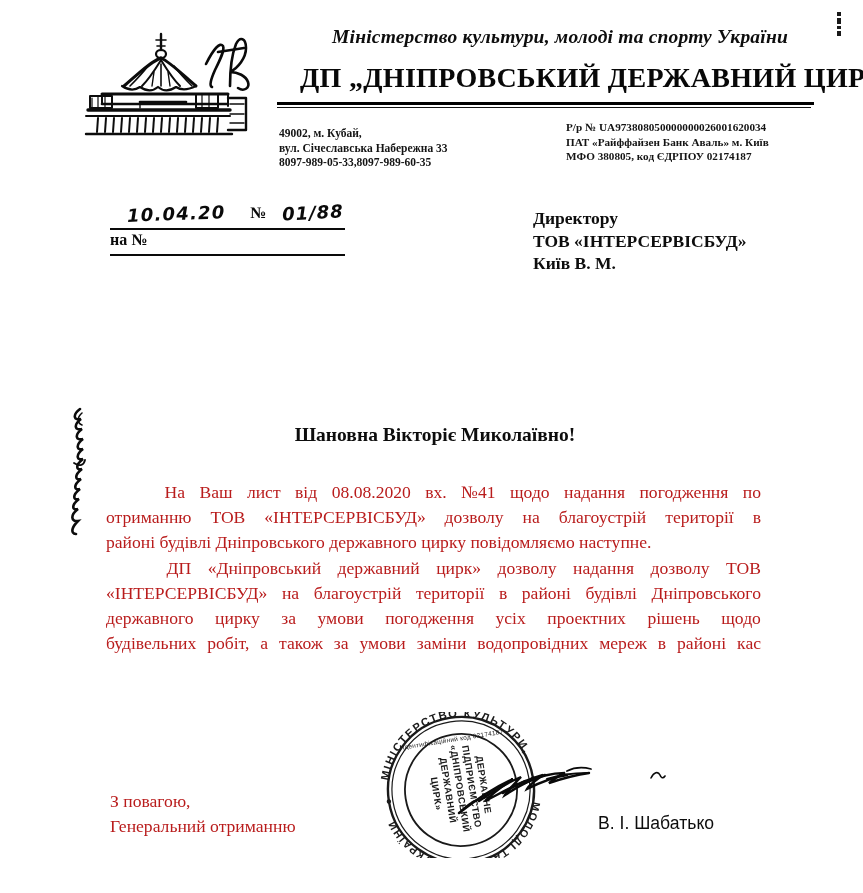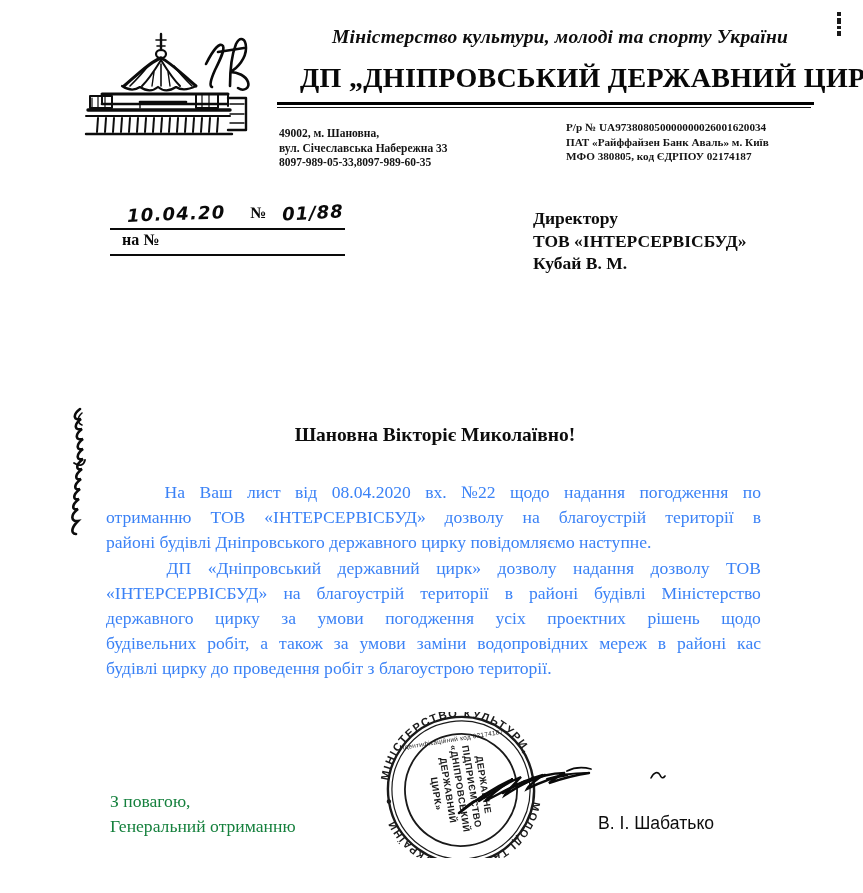--- a/index.html
+++ b/index.html
@@ -142,21 +142,21 @@
   .ref-line1 {
     position: absolute;
     left: 0px;
     top: 25px;
     width: 235px;
     height: 2px;
     background: #0a0a0a;
   }
   .na-label {
     position: absolute;
-    left: 12px;
+    left: 0px;
     top: 28px;
     font-family: "Liberation Serif", "DejaVu Serif", serif;
     font-weight: bold;
     font-size: 16px;
     color: #0a0a0a;
     white-space: nowrap;
   }
   .ref-line2 {
     position: absolute;
     left: 0px;
@@ -204,21 +204,21 @@
   }
 
   .body-block {
     position: absolute;
     left: 106px;
     top: 480px;
     width: 655px;
     font-family: "Liberation Serif", "DejaVu Serif", serif;
     font-size: 17.6px;
     line-height: 25.2px;
-    color: #3b82f6;
+    color: #b91c1c;
   }
   .para-line {
     display: flex;
     justify-content: space-between;
     white-space: nowrap;
   }
   .para-line.last { display: block; }
   .para-line .w { display: inline-block; }
   .indent-spacer { display: inline-block; width: 44px; }
 
@@ -232,21 +232,21 @@
   }
 
   
   .sig-left {
     position: absolute;
     left: 110px;
     top: 789px;
     font-family: "Liberation Serif", "DejaVu Serif", serif;
     font-size: 17.6px;
     line-height: 25px;
-    color: #15803d;
+    color: #b91c1c;
     white-space: nowrap;
   }
   .sig-right {
     position: absolute;
     left: 598px;
     top: 813px;
     font-family: Liberation Sans, sans-serif;
     font-size: 17.6px;
     color: #0d0d0d;
     white-space: nowrap;
@@ -365,21 +365,21 @@
   </div>
 
   <div class="ministry-line">Міністерство культури, молоді та спорту України</div>
 
   <div class="org-line">ДП „ДНІПРОВСЬКИЙ ДЕРЖАВНИЙ ЦИРК”</div>
 
   <div class="rule-main"></div>
   <div class="rule-sub"></div>
 
   <div class="addr-block">
-    <div>49002, м. Шановна,</div>
+    <div>49002, м. Кубай,</div>
     <div>вул. Січеславська Набережна  33</div>
     <div>8097-989-05-33,8097-989-60-35</div>
   </div>
 
   <div class="bank-block">
     <div>Р/р № UA973808050000000026001620034</div>
     <div>ПАТ «Райффайзен Банк Аваль» м. Київ</div>
     <div>МФО 380805,  код ЄДРПОУ 02174187</div>
   </div>
 
@@ -388,21 +388,21 @@
     <span class="no-mark1">№</span>
     <span class="hw-num">01/88</span>
     <div class="ref-line1"></div>
     <span class="na-label">на №</span>
     <div class="ref-line2"></div>
   </div>
 
   <div class="addressee">
     <div>Директору</div>
     <div>ТОВ  «ІНТЕРСЕРВІСБУД»</div>
-    <div>Кубай В. М.</div>
+    <div>Київ В. М.</div>
   </div>
 
   <div class="margin-mark">
     <svg width="40" height="135" viewBox="0 0 40 135" xmlns="http://www.w3.org/2000/svg">
       <g fill="none" stroke="#0c0c0c" stroke-width="2.6" stroke-linecap="round">
         <path d="M20 4 C12 10 14 16 21 14 C13 20 15 26 22 24 C14 30 16 36 23 34
                  C15 40 17 46 23 44 C15 50 17 56 23 54 C15 60 16 66 22 64
                  C14 70 15 76 21 74 C13 80 14 86 20 84 C12 90 13 96 19 94
                  C11 100 12 106 18 104 C10 110 11 117 18 116 C12 122 10 128 16 129"></path>
         <path d="M22 8 C17 12 17 18 22 20" stroke-width="1.6"></path>
@@ -415,23 +415,23 @@
 
   <div class="body-block">
 
     <div>
       <div class="para-line">
         <span class="indent-spacer"></span>
         <span class="w">На</span>
         <span class="w">Ваш</span>
         <span class="w">лист</span>
         <span class="w">від</span>
-        <span class="w">08.04.2020</span>
+        <span class="w">08.08.2020</span>
         <span class="w">вх.</span>
-        <span class="w">№22</span>
+        <span class="w">№41</span>
         <span class="w">щодо</span>
         <span class="w">надання</span>
         <span class="w">погодження</span>
         <span class="w">по</span>
       </div>
       <div class="para-line">
         <span class="w">отриманню</span>
         <span class="w">ТОВ</span>
         <span class="w">«ІНТЕРСЕРВІСБУД»</span>
         <span class="w">дозволу</span>
@@ -456,21 +456,21 @@
         <span class="w">ТОВ</span>
       </div>
       <div class="para-line">
         <span class="w">«ІНТЕРСЕРВІСБУД»</span>
         <span class="w">на</span>
         <span class="w">благоустрій</span>
         <span class="w">території</span>
         <span class="w">в</span>
         <span class="w">районі</span>
         <span class="w">будівлі</span>
-        <span class="w">Міністерство</span>
+        <span class="w">Дніпровського</span>
       </div>
       <div class="para-line">
         <span class="w">державного</span>
         <span class="w">цирку</span>
         <span class="w">за</span>
         <span class="w">умови</span>
         <span class="w">погодження</span>
         <span class="w">усіх</span>
         <span class="w">проектних</span>
         <span class="w">рішень</span>
@@ -483,21 +483,20 @@
         <span class="w">також</span>
         <span class="w">за</span>
         <span class="w">умови</span>
         <span class="w">заміни</span>
         <span class="w">водопровідних</span>
         <span class="w">мереж</span>
         <span class="w">в</span>
         <span class="w">районі</span>
         <span class="w">кас</span>
       </div>
-      <div class="para-line last">будівлі цирку до проведення робіт з благоустрою території.</div>
     </div>
 
   </div>
 
   <div class="stamp">
     <svg width="178" height="152" viewBox="0 0 178 152" xmlns="http://www.w3.org/2000/svg">
       <defs>
         <path id="outerArc" d="M 16,78 A 73,73 0 1 1 162,78"></path>
         <path id="outerArcBottom" d="M 162,78 A 73,73 0 1 1 16,78"></path>
         <path id="midArc" d="M 28,78 A 61,61 0 1 1 150,78"></path>

